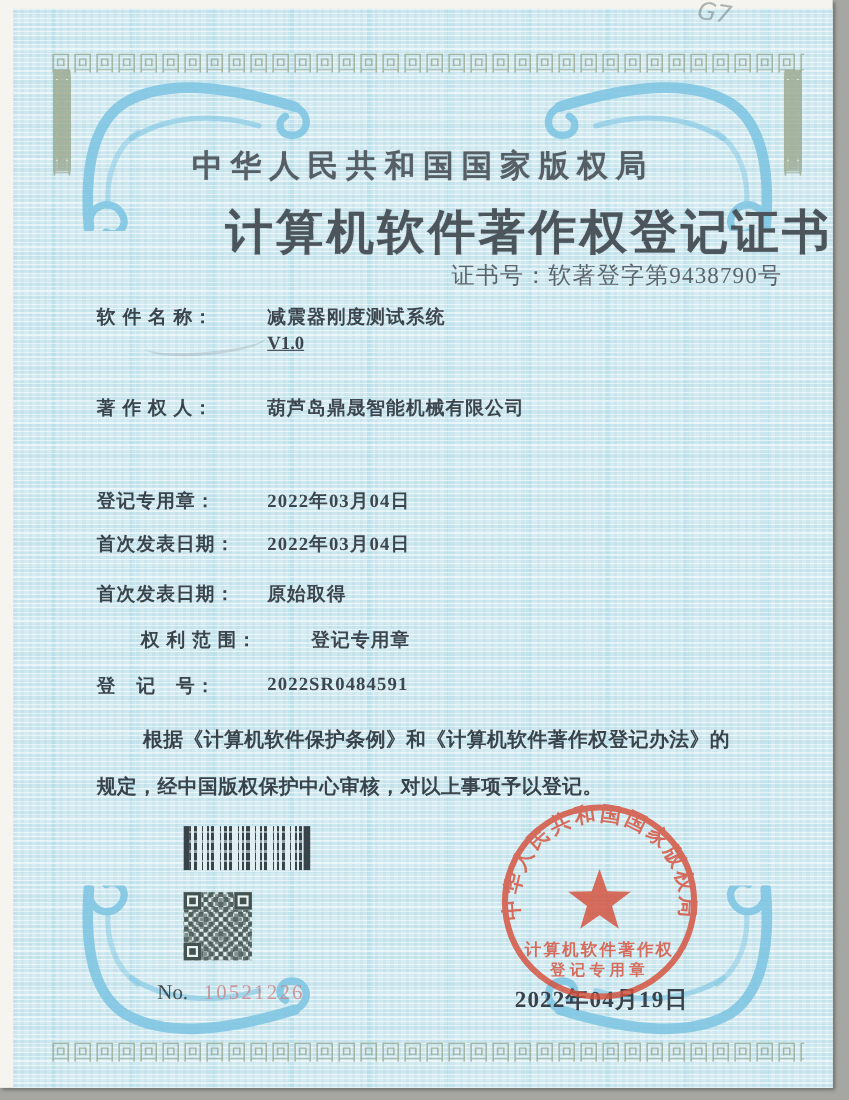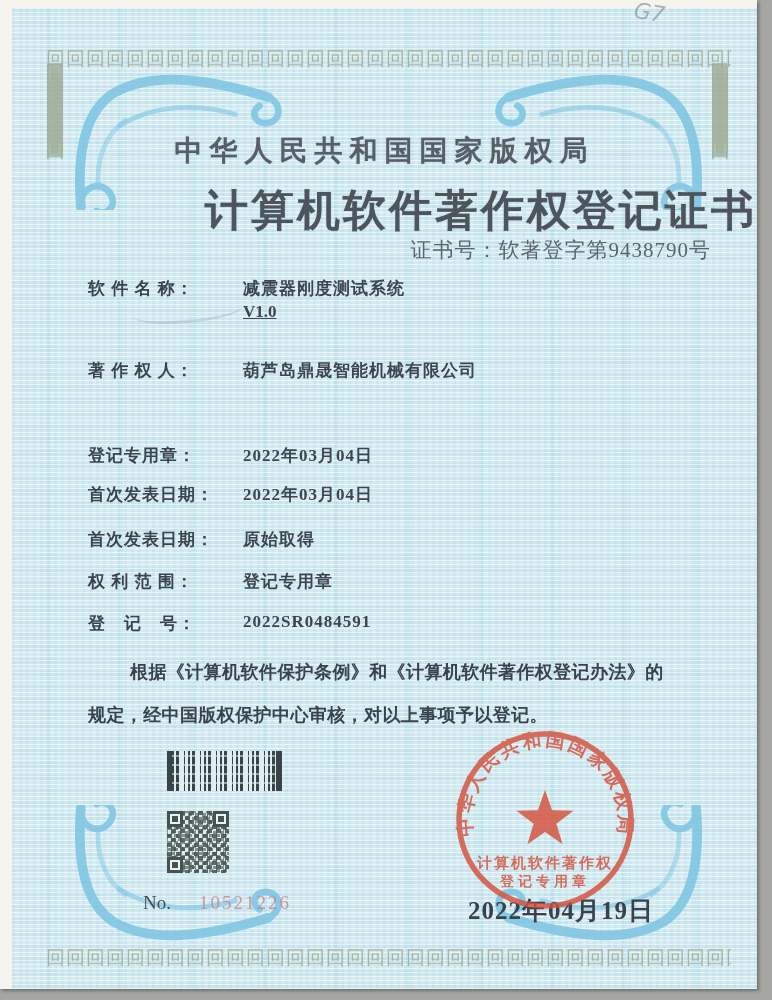--- a/index.html
+++ b/index.html
@@ -55,21 +55,21 @@
   }
   .certline {
     position:absolute; top:228px; right:46px; z-index:3;
     font-size:21px; letter-spacing:1px; color:#5a646b;
   }
   .row { position:absolute; left:76px; z-index:3; font-size:17px; color:var(--ink,#3d464e); white-space:nowrap;text-decoration:underline; }
   .row .lab { display:inline-block; letter-spacing:1px; font-weight:bold; color:#3a444c; }
   .row .val { position:absolute; left:155px; top:0; letter-spacing:1px; font-weight:bold; white-space:nowrap;text-align:center; }
   .r1 { top:269px; } .r1b { top:294px; left:231px; font-weight:bold; }
   .r2 { top:351px; } .r3 { top:436px; } .r4 { top:475px; }
-  .r5 { top:520px; } .r6 { top:562px; } .r7 { top:604px; }
+  .r5 { top:520px; } .r6 { top:562px;margin-left:40px; } .r7 { top:604px; }
   .stmt { position:absolute; z-index:3; font-size:18px; color:#39434b; letter-spacing:.4px; white-space:nowrap; font-weight:bold; }
   .stmt.l1 { left:118px; top:652px; }
   .stmt.l2 { left:76px;  top:695px; }
 
   
   .bc {
     position:absolute; left:155px; top:743px; width:104px; height:40px; z-index:3;
     border-left:5px solid #39444a; border-right:6px solid #39444a;
     background:
       repeating-linear-gradient(0deg, transparent 0 7px, rgba(223,238,240,.55) 7px 9px),
@@ -81,23 +81,23 @@
     background:
       repeating-conic-gradient(rgba(68,83,79,.85) 0% 25%, transparent 0% 50%) 0px 0px/9px 9px,
       repeating-conic-gradient(rgba(68,83,79,.6) 0% 25%, transparent 0% 50%) 4px 2px/7px 7px,
       #dcecec;
   }
   .qf { position:absolute; width:16px; height:16px; border:3px solid #44534f; background:#e8f2f2; box-sizing:border-box; }
   .qf::after { content:""; position:absolute; left:2px; top:2px; width:6px; height:6px; background:#44534f; }
   .qf.tl { left:0; top:0; } .qf.tr { right:0; top:0; } .qf.bl { left:0; bottom:0; }
 
   .serial-line { position:absolute; left:131px; top:884px; z-index:3; font-size:19px; color:#434d52; }
-  .serial-line .num { color:var(--serial-red,#c9838a); letter-spacing:2px; opacity:.8; margin-left:28px; }
-
-  .issue-date { position:absolute; left:456px; top:886px; z-index:4; font-size:25px; font-weight:bold; letter-spacing:1px; color:#39424a; }
+  .serial-line .num { color:var(--serial-red,#c9838a); letter-spacing:2px; opacity:.8; margin-left:14px; }
+
+  .issue-date { position:absolute; left:456px; top:886px; z-index:4; font-size:21px; font-weight:bold; letter-spacing:1px; color:#39424a; }
 
   .stamp { position:absolute; left:438px; top:717px; width:190px; height:190px; z-index:5; opacity:.82; }
 
   .mark-hand { position:absolute; left:634px; top:0px; z-index:6; font-size:22px; font-style:italic; color:rgba(115,125,130,.55); transform:rotate(9deg); font-family:"DejaVu Sans",sans-serif; }
   .smudge { position:absolute; left:120px; top:292px; width:110px; height:20px; z-index:2;
     border-bottom:3px solid rgba(140,150,156,.28); border-radius:50%; transform:rotate(-5deg); }
 </style>
 </head>
 <body>
 

